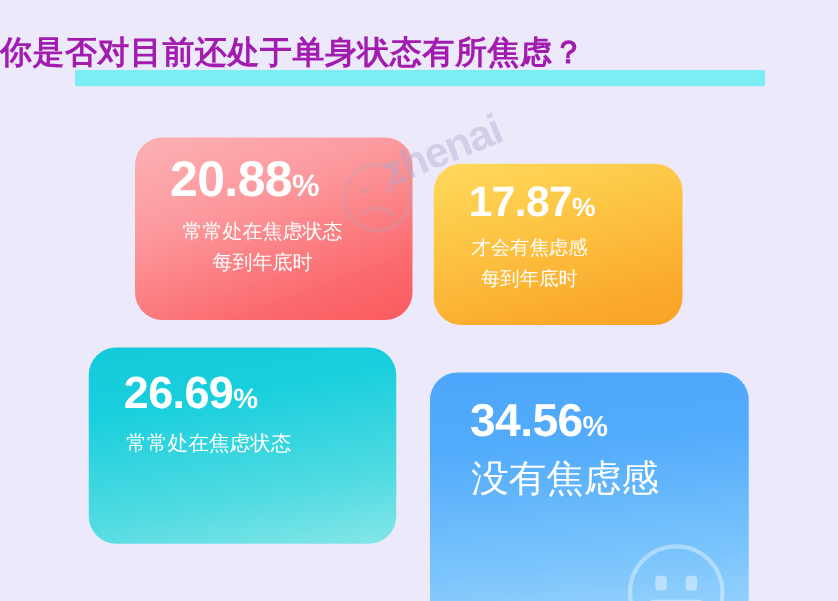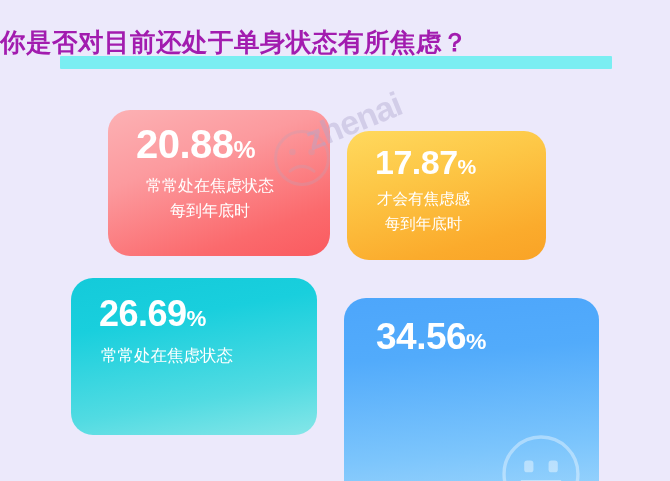--- a/index.html
+++ b/index.html
@@ -188,20 +188,23 @@
   </div>
   <div class="lines">
     <div>常常处在焦虑状态</div>
   </div>
 </div>
 
 <div class="card" id="card-no-anxiety">
   <div class="pct">
     <span>34.56</span><span class="sym">%</span>
   </div>
+  <div class="lines">
+    <div>没有焦虑感</div>
+  </div>
   <svg class="smiley-deco" viewBox="0 0 100 100">
     <circle cx="50" cy="50" r="44" fill="none" stroke="#ffffff" stroke-opacity="0.45" stroke-width="4"></circle>
     <rect x="30" y="34" width="11" height="14" rx="3.5" fill="#ffffff" fill-opacity="0.5"></rect>
     <rect x="59" y="34" width="11" height="14" rx="3.5" fill="#ffffff" fill-opacity="0.5"></rect>
     <path d="M26 57 A24 24 0 0 0 74 57 Z" fill="#ffffff" fill-opacity="0.5"></path>
   </svg>
 </div>
 
 <svg class="sad-face-wm" viewBox="0 0 100 100">
   <circle cx="50" cy="50" r="44" fill="none" stroke="#c4a0b4" stroke-width="5"></circle>

